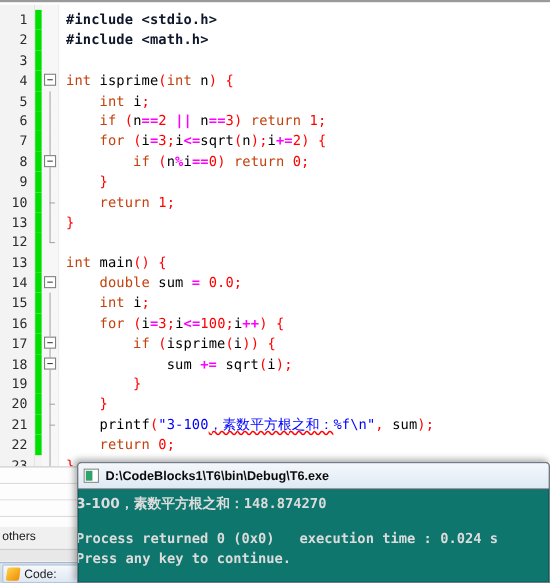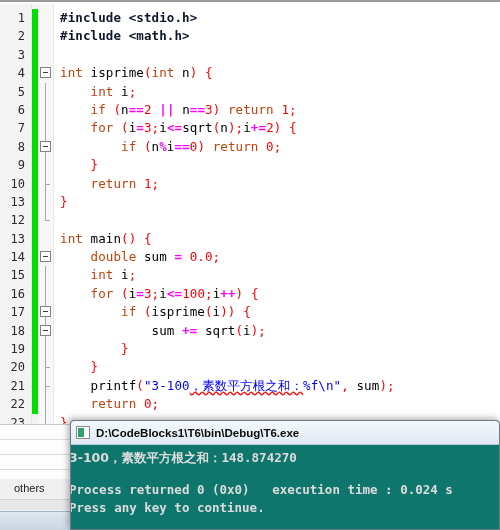--- a/index.html
+++ b/index.html
@@ -103,21 +103,21 @@
     position:absolute;left:0;top:424px;width:132px;height:106px;
     background:#f0f0f0;
     border-top:1px solid #c8c8c8;
     overflow:hidden;
   }
   #ll-rows{position:absolute;left:0;top:0;width:132px;}
   .ll-row{height:14px;border-bottom:1px solid #dcdcdc;background:#fdfdfd;}
   #ll-others{
     position:absolute;left:0;top:54px;width:120px;height:18px;
     font-family:"Liberation Sans", sans-serif;font-size:11px;color:#202020;
-    line-height:18px;padding-left:14px;
+    line-height:18px;padding-left:2px;
     background:#f0f0f0;
   }
   #ll-statusline{
     position:absolute;left:0;top:74px;width:132px;height:10px;
     background:#e8e8e8;border-top:1px solid #cfcfcf;
   }
   #taskbar{
     position:absolute;left:0;top:86px;width:132px;height:20px;
     background:linear-gradient(#dfe7ef,#c7d4e3);
     border-top:1px solid #9fb3c8;
@@ -360,20 +360,24 @@
 <div id="lowerleft">
   <div id="ll-rows">
     <div class="ll-row"></div>
     <div class="ll-row"></div>
     <div class="ll-row"></div>
     <div class="ll-row"></div>
   </div>
   <div id="ll-others">others</div>
   <div id="ll-statusline"></div>
   <div id="taskbar"></div>
+  <div id="tb-item">
+    <span id="tb-icon"></span>
+    <span id="tb-label">Code:</span>
+  </div>
 </div>
 
 <div id="console">
   <div id="console-titlebar">
     <span id="console-icon"></span>
     <span id="console-title">D:\CodeBlocks1\T6\bin\Debug\T6.exe</span>
   </div>
   <div id="console-body">
     <div class="conline"><span class="cjkc">3-100，素数平方根之和：</span><span>148.874270</span></div>
     <div class="blank"></div>

